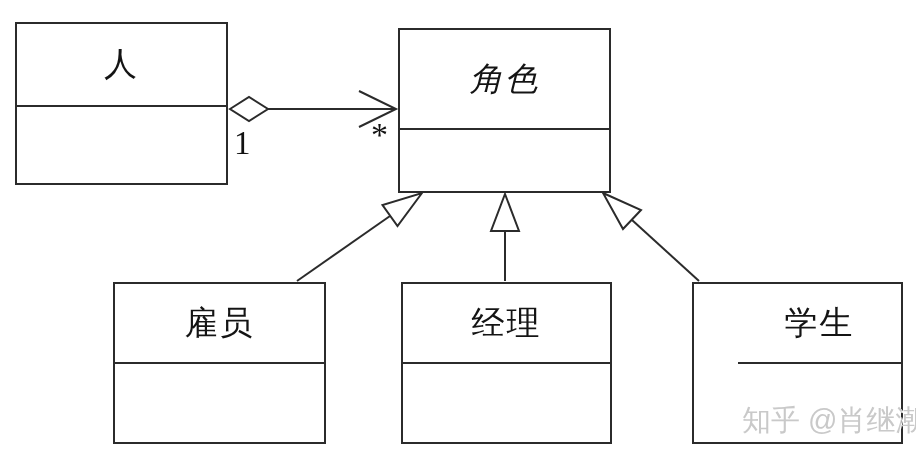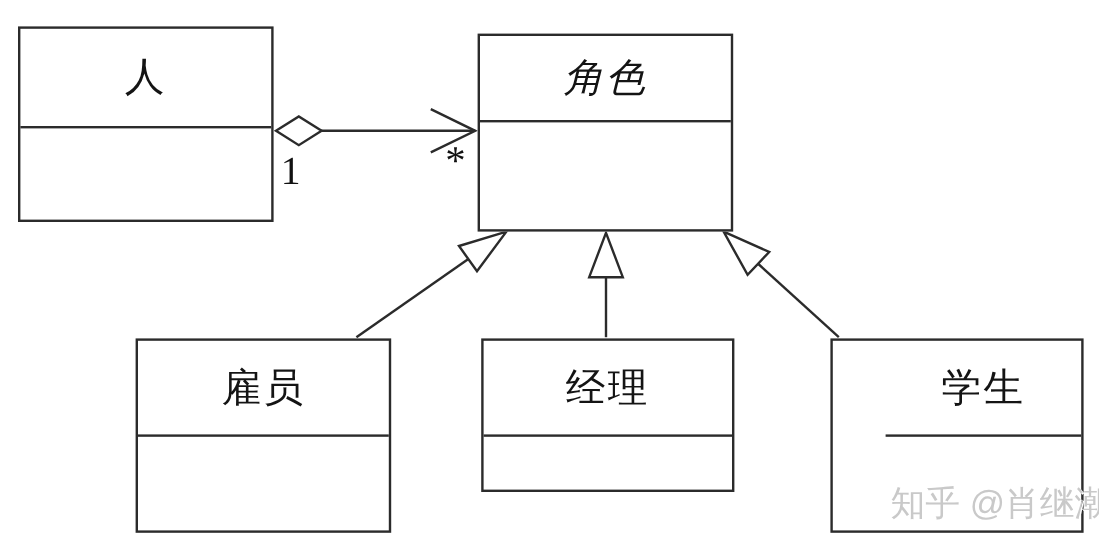--- a/index.html
+++ b/index.html
@@ -38,23 +38,23 @@
   }
   .uml-class .body {
     flex: 1;
     border-top: 2px solid #2b2b2b;
   }
   .uml-class.abstract .title { font-style: italic; }
 
   #cls-person   { left: 15px;  top: 22px;  width: 213px; height: 163px; }
   #cls-person .title { height: 81px; }
   #cls-role     { left: 398px; top: 28px;  width: 213px; height: 165px; }
-  #cls-role .title { height: 70px; }
+  #cls-role .title { height: 98px; }
   #cls-employee { left: 113px; top: 282px; width: 213px; height: 162px; }
-  #cls-manager  { left: 401px; top: 282px; width: 211px; height: 128px; }
+  #cls-manager  { left: 401px; top: 282px; width: 211px; height: 162px; }
   #cls-student  { left: 692px; top: 282px; width: 211px; height: 162px; padding-left: 44px; }
   #cls-employee .title, #cls-manager .title, #cls-student .title { height: 78px; }
 
   .mult {
     position: absolute;
     font-family: "Liberation Serif", serif;
     color: #111111;
     line-height: 1;
   }
   #mult-one  { left: 234px; top: 127px; font-size: 33px; }

